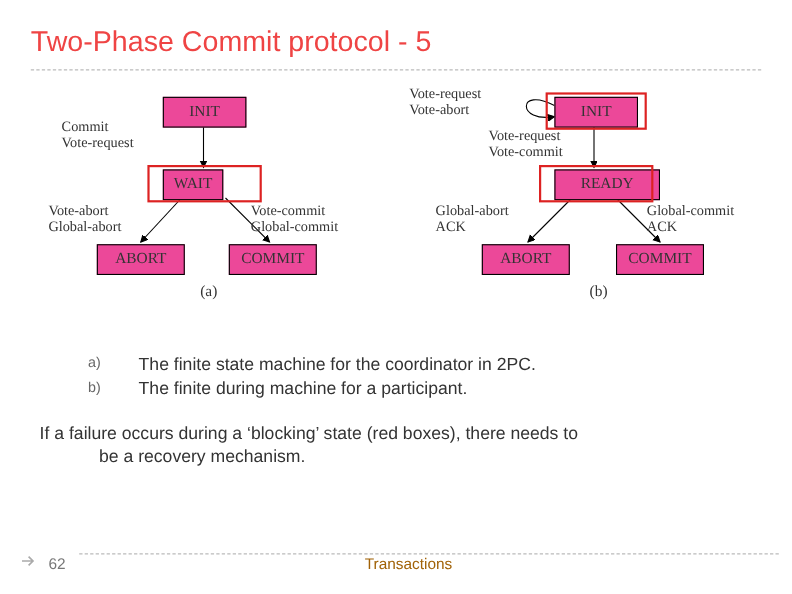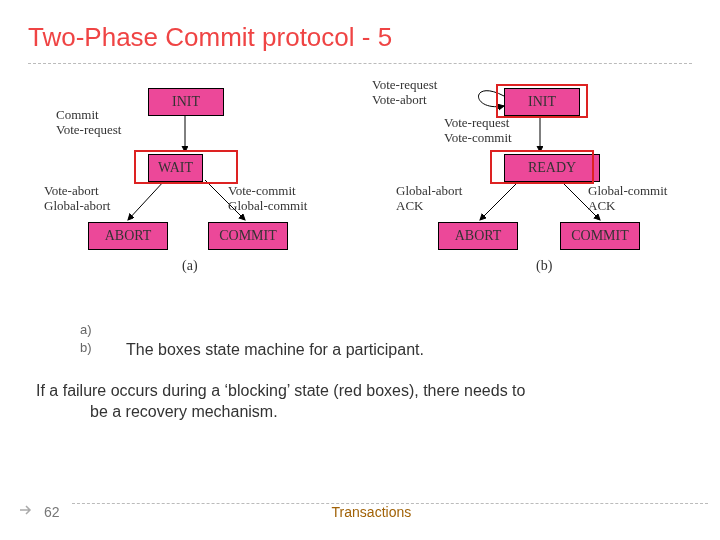--- a/index.html
+++ b/index.html
@@ -169,24 +169,25 @@
     <div class="label" style="left:-4px;top:112px">Global-abort<br>ACK</div>
     <div class="label" style="left:188px;top:112px">Global-commit<br>ACK</div>
     <div class="caption" style="left:136px;top:186px">(b)</div>
   </div>
 
 </div>
 
 <div class="list">
   <div class="list-row">
     <span class="list-letter">a)</span>
+    <span>The finite state machine for the coordinator in 2PC.</span>
   </div>
   <div class="list-row">
     <span class="list-letter">b)</span>
-    <span>The boxes state machine for a participant.</span>
+    <span>The finite during machine for a participant.</span>
   </div>
 </div>
 
 <div class="recovery">
   <div>If a failure occurs during a ‘blocking’ state (red boxes), there needs to</div>
   <div class="recovery-indent">be a recovery mechanism.</div>
 </div>
 
 <div class="footer">
   <span class="footer-arrow">

